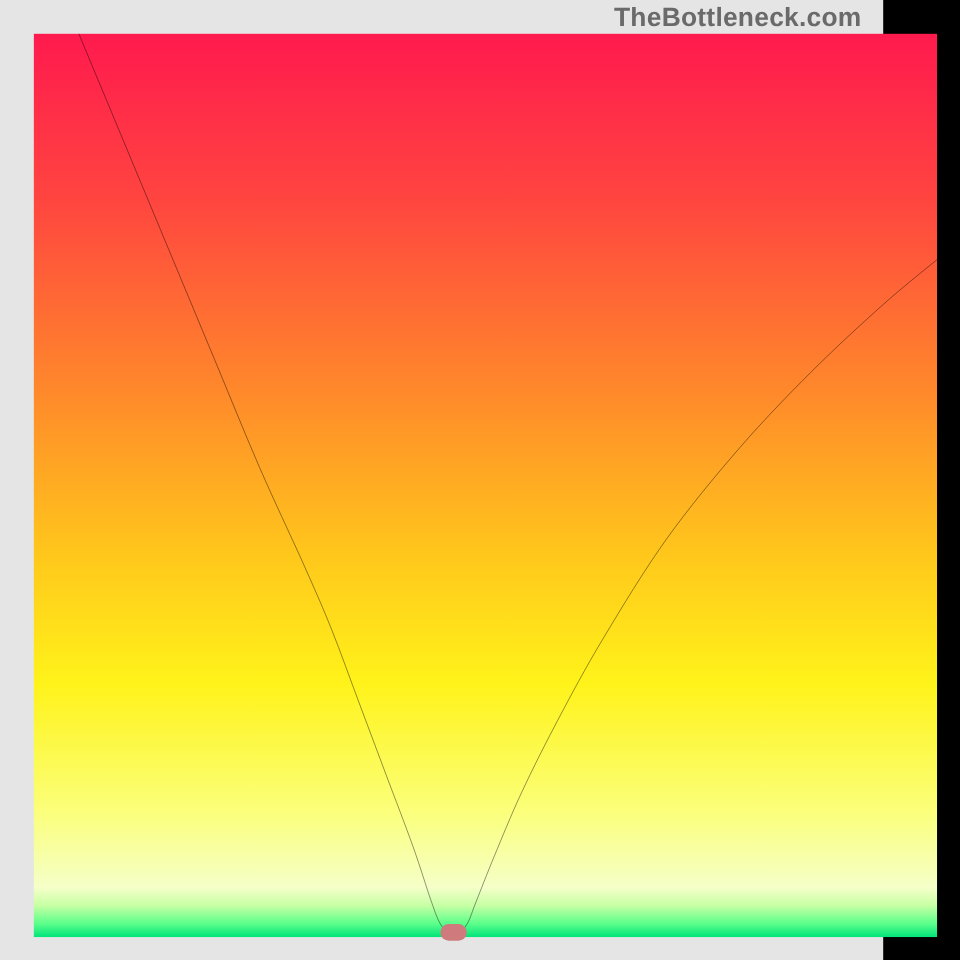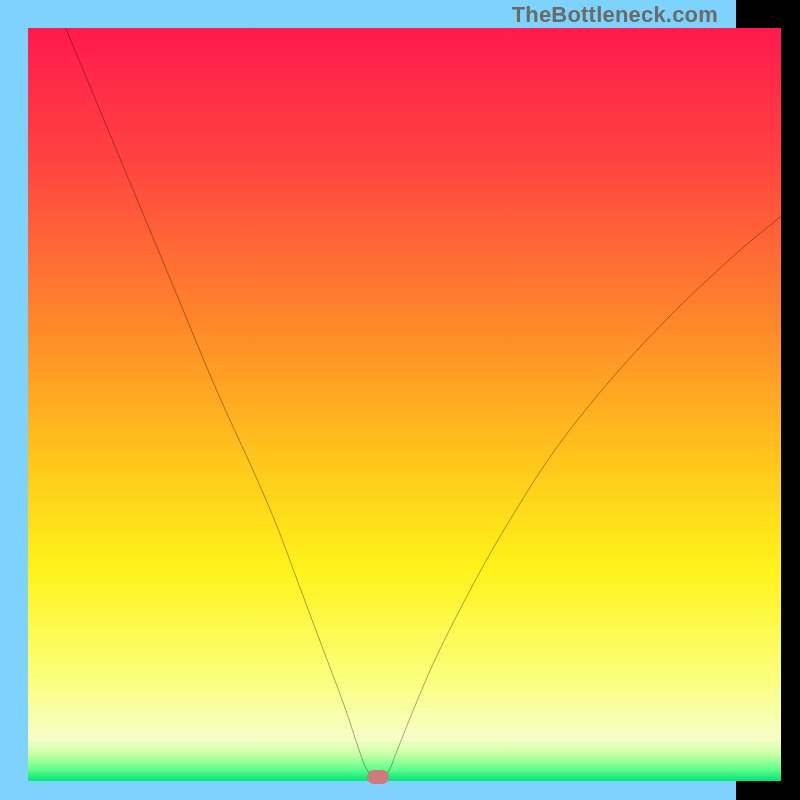--- a/index.html
+++ b/index.html
@@ -7,21 +7,21 @@
     padding: 0;
     width: 800px;
     height: 800px;
     background: #000;
     overflow: hidden;
   }
   .frame {
     position: relative;
     width: 736px;
     height: 800px;
-    background: #7dd3fc;
+    background: #e5e5e5;
   }
   .watermark {
     position: absolute;
     top: 2px;
     right: 18px;
     font-family: Arial, Helvetica, sans-serif;
     font-size: 22px;
     font-weight: 600;
     color: #6a6a6a;
     letter-spacing: 0.2px;

